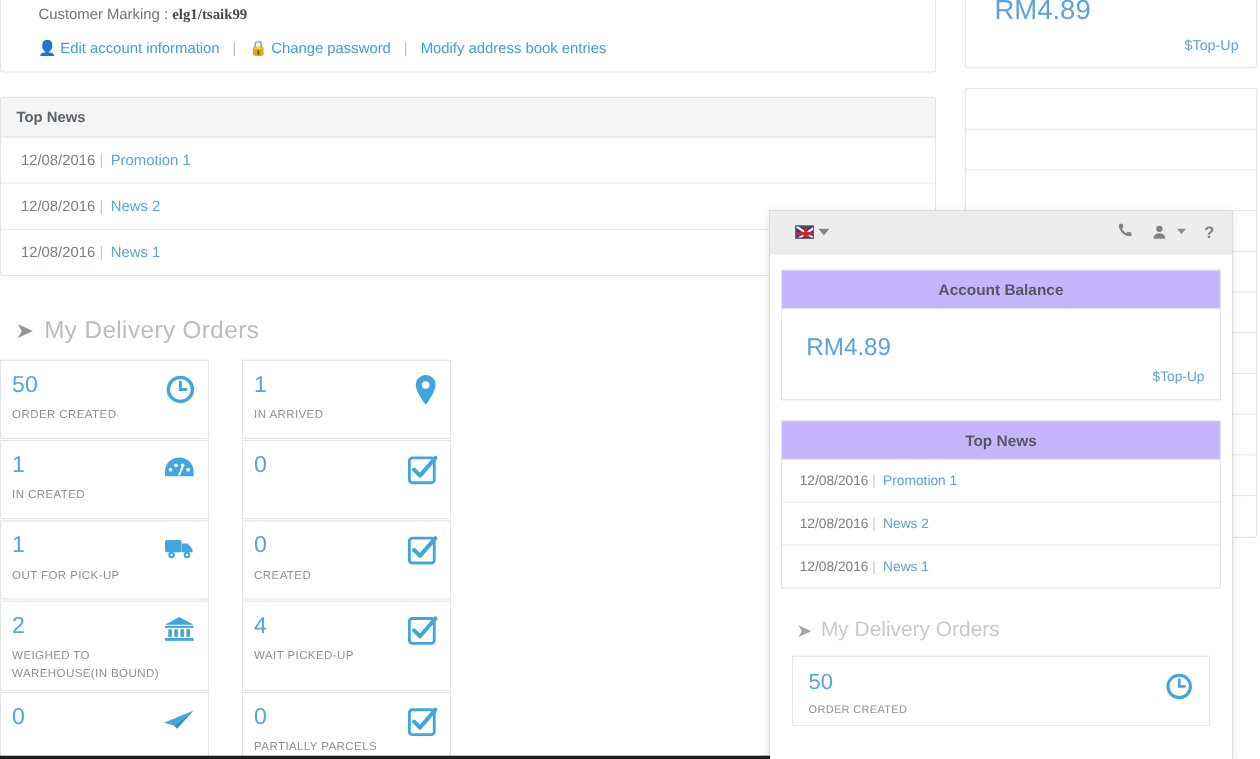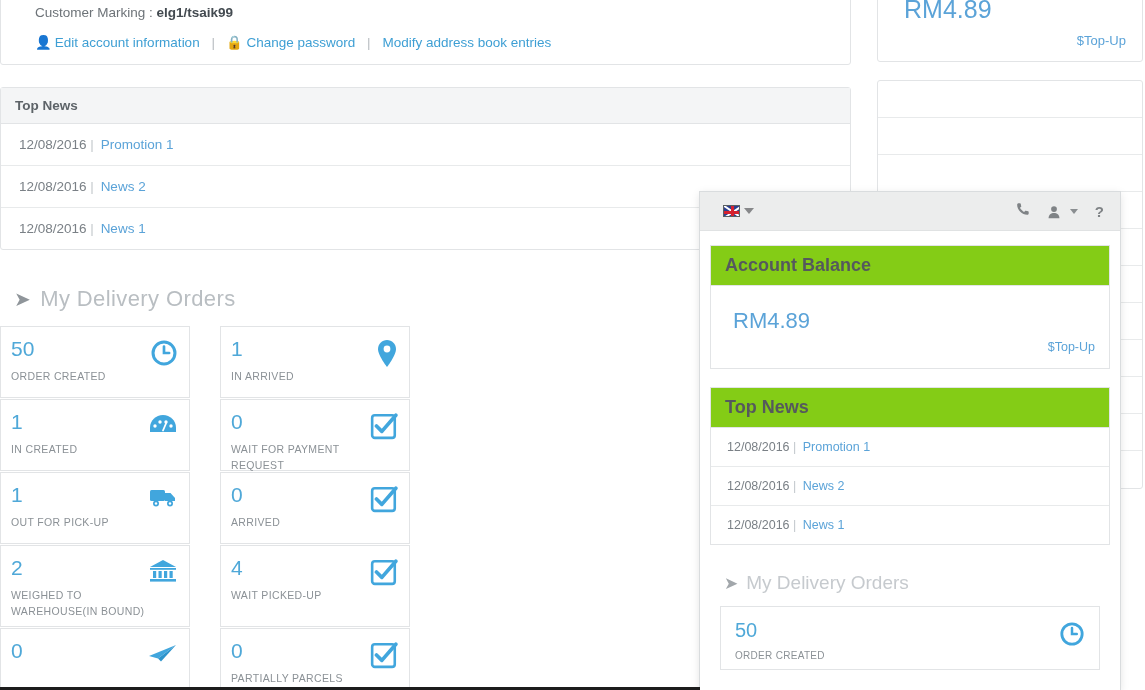--- a/index.html
+++ b/index.html
@@ -31,21 +31,21 @@
   .main-col {
     position: absolute;
     left: 0; top: -62px;
     width: 851px;
   }
   .acct-card { padding: 0 16px 14px 16px; }
   .cust-mark {
     font-size: 13.5px; color: #6d7378;
     padding: 66px 0 0 18px;
   }
-  .cust-mark b { color: #434a50; font-weight: bold; }
+  .cust-mark b { color: #434a50; font-weight: bold; font-family: Liberation Serif, serif; }
   .acct-links {
     padding: 14px 0 0 18px;
     font-size: 13.5px;
   }
   .acct-links a {
     color: #3e9fd4; text-decoration: none;
   }
   .acct-links .sep { color: #b7bcc0; margin: 0 8px; }
   .ic { color: #3e9fd4; margin-right: 3px; display: inline-block; }
 
@@ -179,26 +179,27 @@
   }
   .ov-bar-right {
     margin-left: auto;
     display: flex; align-items: center; gap: 17px;
     color: #7f8386;
   }
   .ov-body { padding: 14px 10px 0 10px; }
 
   .ov-card { border: 1px solid #e2e4e6; background: #fff; }
   .ov-head {
-    background: #84cc16;
+    background: #c4b5fd;
     border-bottom: 1px solid #e2e4e6;
     padding: 9px 14px;
-    font-size: 18px;
+    font-size: 14px;
     color: #55595d;
     font-weight: bold;
+    text-align: center;
   }
   .ov-bal { height: 82px; position: relative; }
   .ov-bal-amt {
     position: absolute; left: 22px; top: 22px;
     font-size: 22px; color: #5ba3d8; font-weight: 300;
   }
   .ov-bal-top {
     position: absolute; right: 14px; top: 54px;
     font-size: 12.5px; color: #5ba3d8; text-decoration: none;
   }
@@ -362,32 +363,31 @@
           <div class="sic">
             <svg width="22" height="30" viewBox="0 0 22 30">
                 <path d="M11 1C6 1 2 5 2 10c0 6.5 9 18 9 18s9-11.5 9-18c0-5-4-9-9-9z" fill="#41a6dd"></path>
                 <circle cx="11" cy="10" r="3.4" fill="#fff"></circle>
               </svg>
           </div>
         </div>
 
         <div class="stat">
           <div class="num">0</div>
-          <div class="lbl">WAIT FOR PAYMENT REQUEST</div>
           <div class="sic">
             <svg width="28" height="28" viewBox="0 0 26 26">
                 <rect x="2" y="3" width="21" height="21" rx="2.5" fill="none" stroke="#41a6dd" stroke-width="2.4"></rect>
                 <path d="M6 13l5 5L24 3" stroke="#41a6dd" stroke-width="3.4" fill="none" stroke-linecap="round" stroke-linejoin="round"></path>
               </svg>
           </div>
         </div>
 
         <div class="stat">
           <div class="num">0</div>
-          <div class="lbl">ARRIVED</div>
+          <div class="lbl">CREATED</div>
           <div class="sic">
             <svg width="28" height="28" viewBox="0 0 26 26">
                 <rect x="2" y="3" width="21" height="21" rx="2.5" fill="none" stroke="#41a6dd" stroke-width="2.4"></rect>
                 <path d="M6 13l5 5L24 3" stroke="#41a6dd" stroke-width="3.4" fill="none" stroke-linecap="round" stroke-linejoin="round"></path>
               </svg>
           </div>
         </div>
 
         <div class="stat tall">
           <div class="num">4</div>

